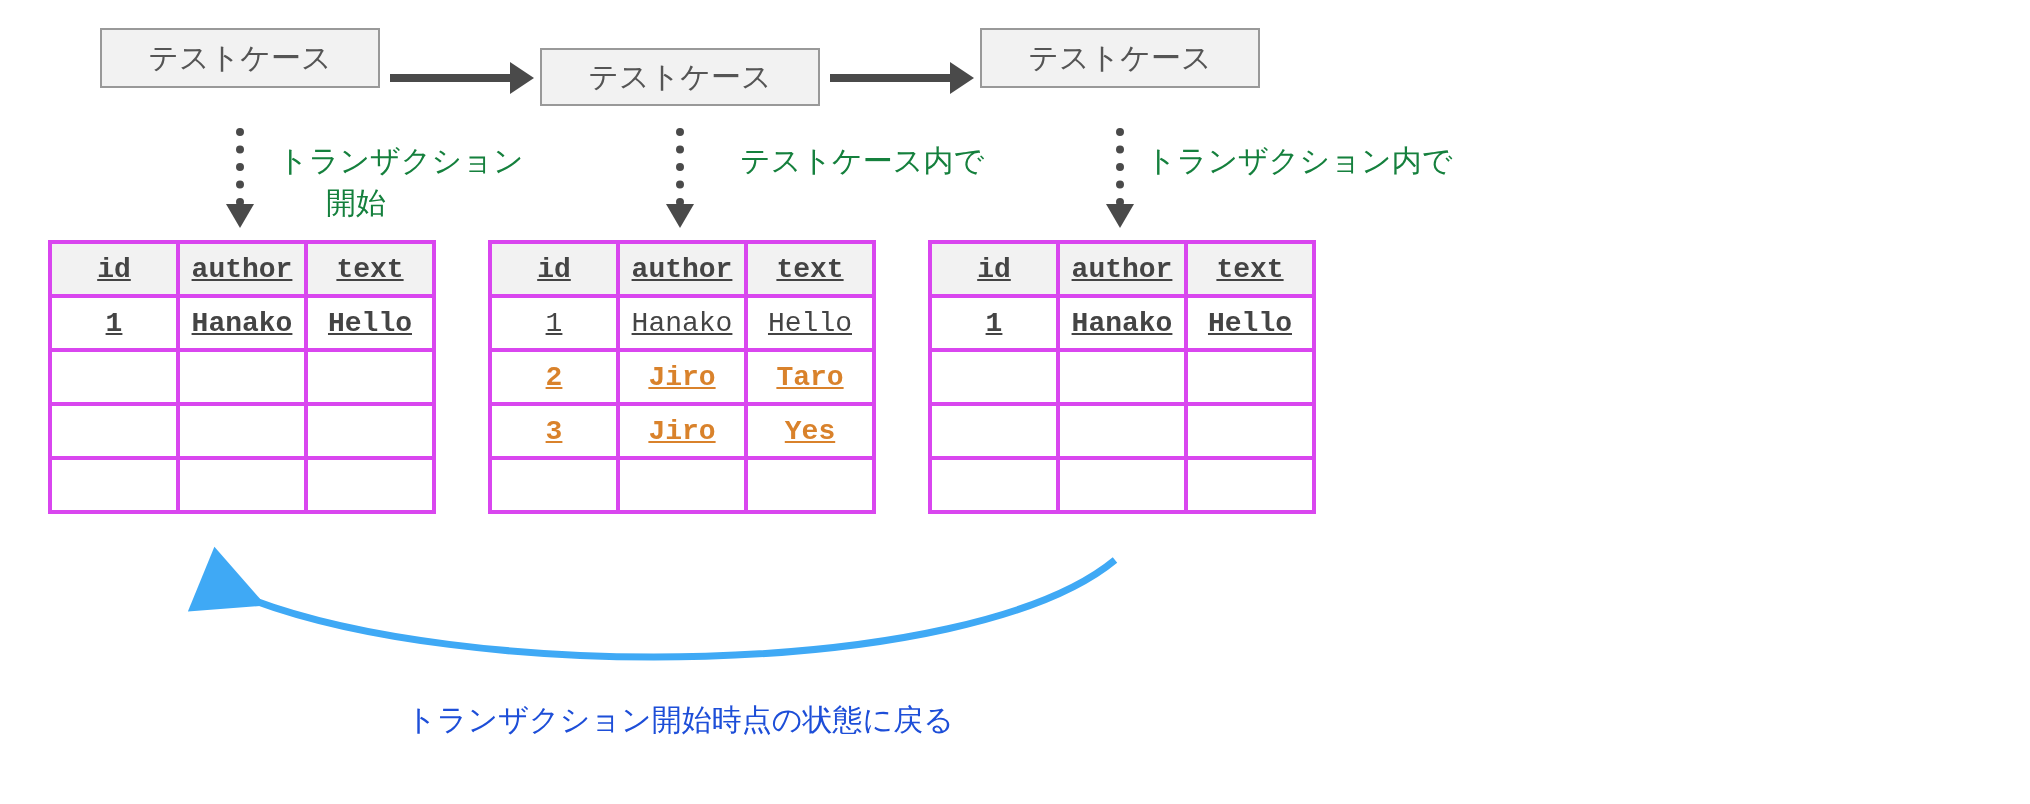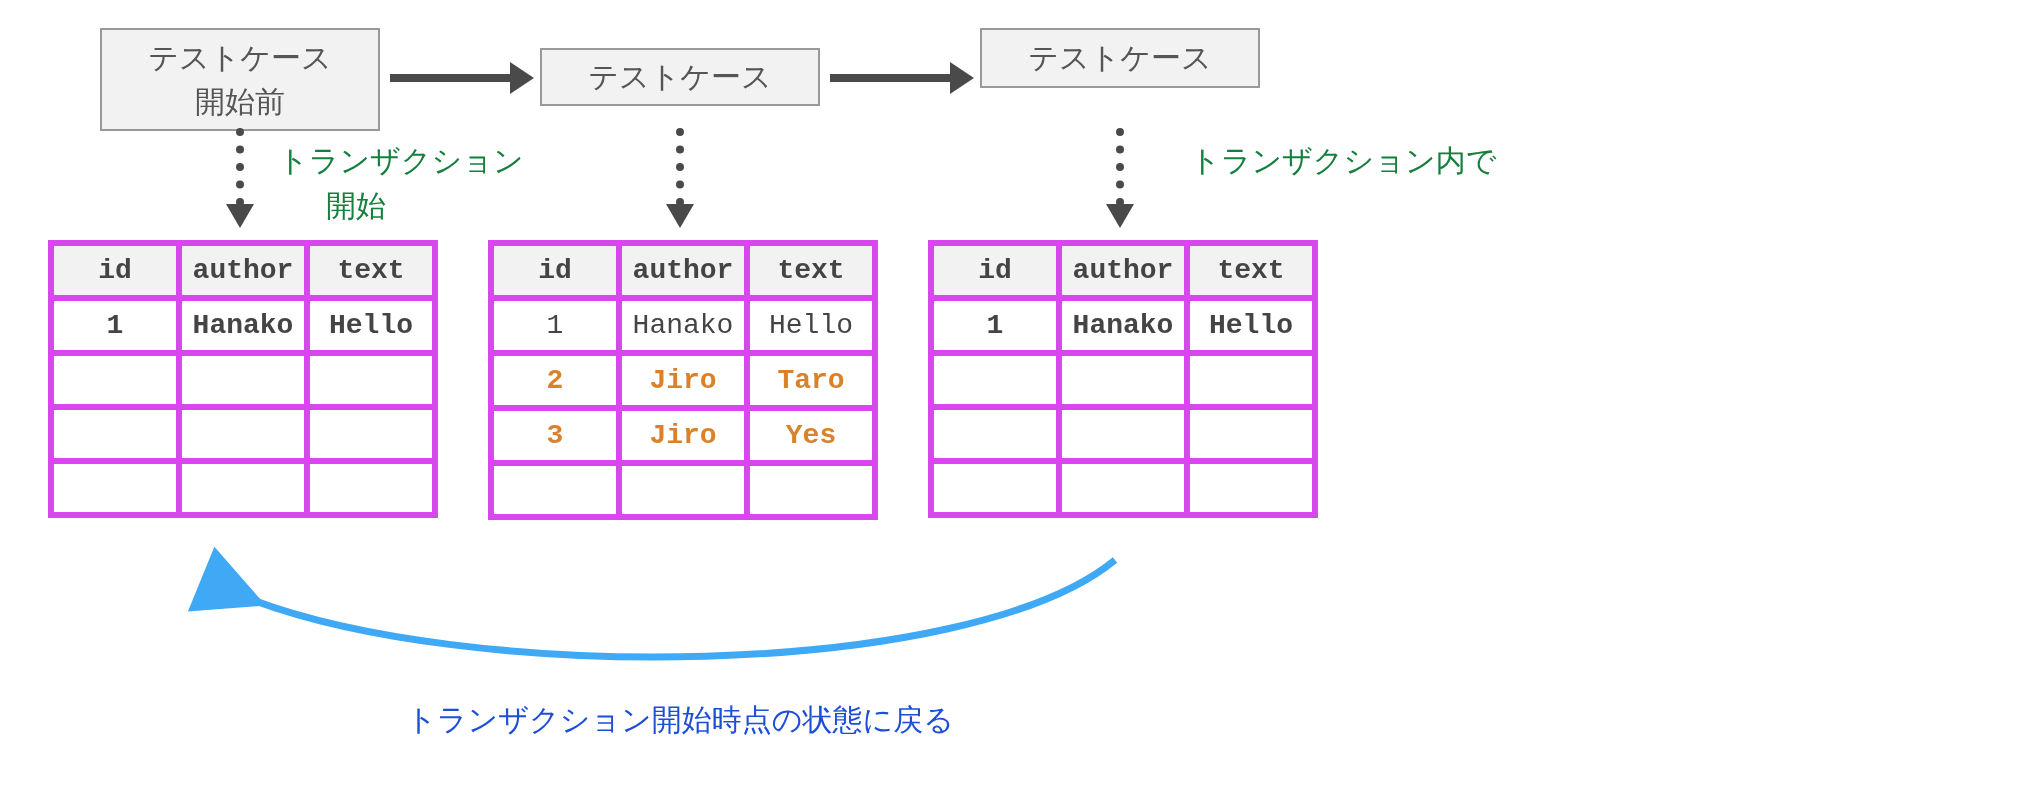--- a/index.html
+++ b/index.html
@@ -65,26 +65,27 @@
     text-align: left;
     white-space: nowrap;
   }
   .tbl {
     position: absolute;
     border-collapse: collapse;
     font-family: "Menlo", "Consolas", "Courier New", monospace;
     font-size: 28px;
   }
   .tbl th, .tbl td {
-    border: 6px solid #d946ef;
+    border: 4px solid #d946ef;
     width: 128px;
     height: 54px;
     text-align: center;
     vertical-align: middle;
     padding: 9px;
+    text-decoration: underline;
   }
   .tbl th {
     background: #f2f2f2;
     font-weight: 700;
     color: #444;
   }
   .tbl td { background: #fff; }
   .bold td { font-weight: 700; }
   .hl td { color: #d9822b; font-weight: 700; }
   .rollback-label {
@@ -98,45 +99,45 @@
     overflow: visible;
   }
 </style>
 </head>
 <body>
 
 <div class="canvas">
 
   <div class="stage-box" style="left:80px; top:8px; width:280px;">
     <span>テストケース</span>
-    <span>開始前</span>
   </div>
 
   <div class="stage-box" style="left:520px; top:28px; width:280px; height:58px;">
     <span>テストケース</span>
   </div>
 
   <div class="stage-box" style="left:960px; top:8px; width:280px;">
     <span>テストケース</span>
   </div>
 
   <div class="h-arrow" style="left:370px; top:54px; width:122px;"></div>
   <div class="h-arrow" style="left:810px; top:54px; width:122px;"></div>
 
   <div class="v-dashed" style="left:216px; top:108px; height:78px;"></div>
   <div class="v-dashed" style="left:656px; top:108px; height:78px;"></div>
   <div class="v-dashed" style="left:1096px; top:108px; height:78px;"></div>
 
   <div class="ann" style="left:258px; top:118px;">
     <div>トランザクション</div>
-    <div style="padding-left:48px;">開始</div>
+    <div style="padding-left:48px;font-family:Liberation Mono, monospace;">開始</div>
   </div>
   <div class="ann" style="left:700px; top:118px;">
-  </div>
-  <div class="ann" style="left:1140px; top:118px;">
+    <div style="padding-left:20px;">テストケース内で</div>
+  </div>
+  <div class="ann" style="left:1096px; top:118px;">
     <div style="padding-left:30px;">トランザクション内で</div>
   </div>
 
   <table class="tbl" style="left:28px; top:220px;">
     <thead>
       <tr>
         <th>id</th>
         <th>author</th>
         <th>text</th>
       </tr>

